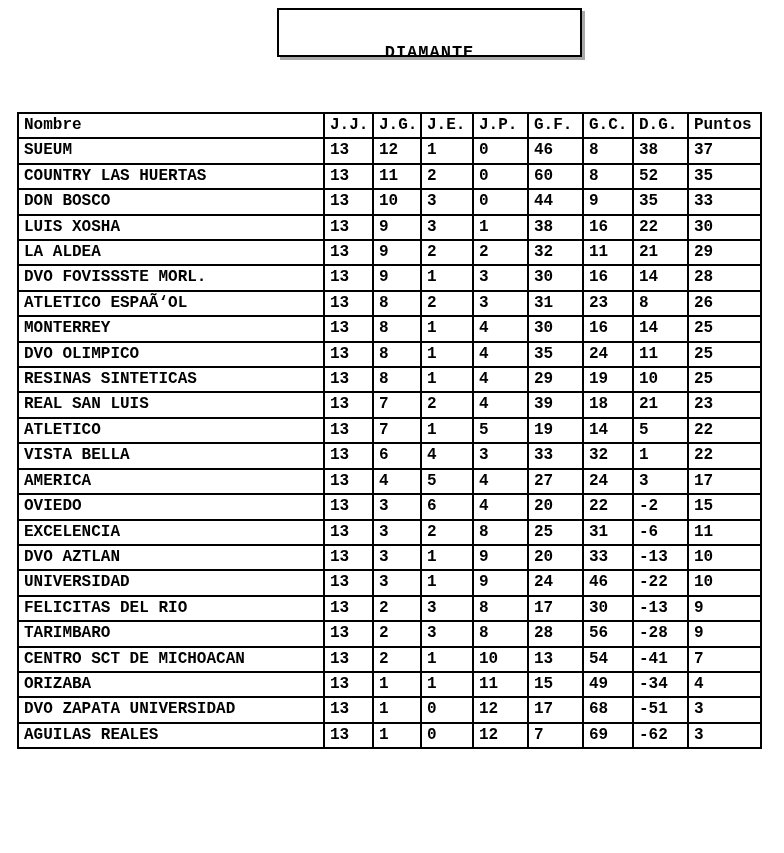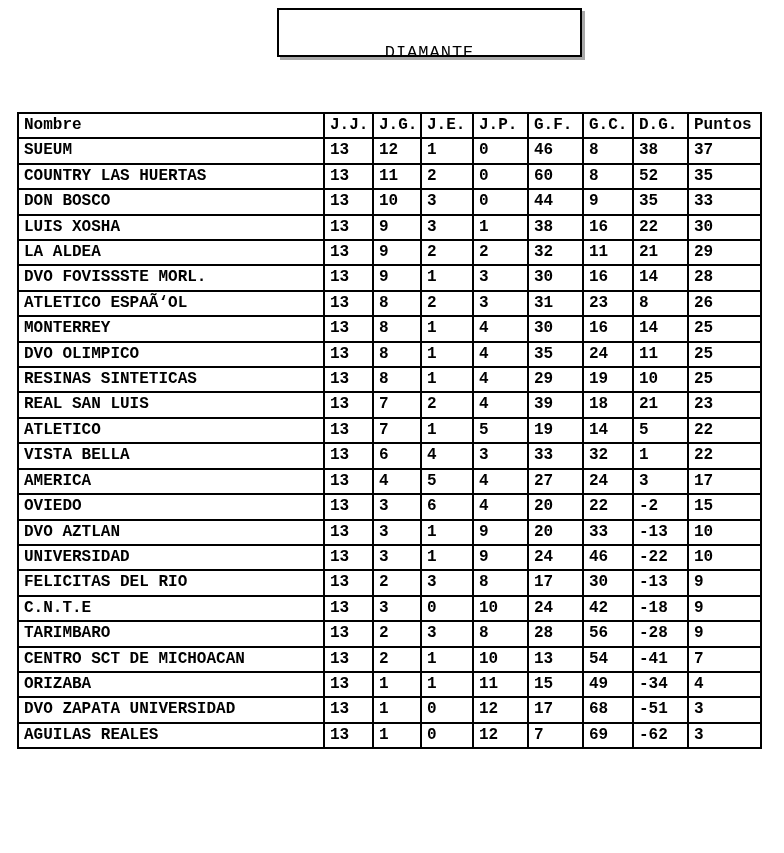--- a/index.html
+++ b/index.html
@@ -26,21 +26,21 @@
     box-sizing: border-box;
     border: 2px solid #000000;
     background: #ffffff;
     box-shadow: 3px 3px 0 #a8a8a8;
     display: flex;
     align-items: center;
     justify-content: center;
   }
   .title-text {
     font-size: 17px;
-    font-weight: normal;
+    font-weight: bold;
     letter-spacing: 1px;
     white-space: nowrap;
     margin-top: 40px;
   }
   table.standings {
     position: absolute;
     left: 17px;
     top: 112px;
     width: 743px;
     border-collapse: collapse;
@@ -263,20 +263,31 @@
           <td>13</td>
           <td>3</td>
           <td>6</td>
           <td>4</td>
           <td>20</td>
           <td>22</td>
           <td>-2</td>
           <td>15</td>
         </tr>
         <tr>
+          <td>EXCELENCIA</td>
+          <td>13</td>
+          <td>3</td>
+          <td>2</td>
+          <td>8</td>
+          <td>25</td>
+          <td>31</td>
+          <td>-6</td>
+          <td>11</td>
+        </tr>
+        <tr>
           <td>DVO AZTLAN</td>
           <td>13</td>
           <td>3</td>
           <td>1</td>
           <td>9</td>
           <td>20</td>
           <td>33</td>
           <td>-13</td>
           <td>10</td>
         </tr>
@@ -293,31 +304,20 @@
         </tr>
         <tr>
           <td>FELICITAS DEL RIO</td>
           <td>13</td>
           <td>2</td>
           <td>3</td>
           <td>8</td>
           <td>17</td>
           <td>30</td>
           <td>-13</td>
-          <td>9</td>
-        </tr>
-        <tr>
-          <td>C.N.T.E</td>
-          <td>13</td>
-          <td>3</td>
-          <td>0</td>
-          <td>10</td>
-          <td>24</td>
-          <td>42</td>
-          <td>-18</td>
           <td>9</td>
         </tr>
         <tr>
           <td>TARIMBARO</td>
           <td>13</td>
           <td>2</td>
           <td>3</td>
           <td>8</td>
           <td>28</td>
           <td>56</td>

